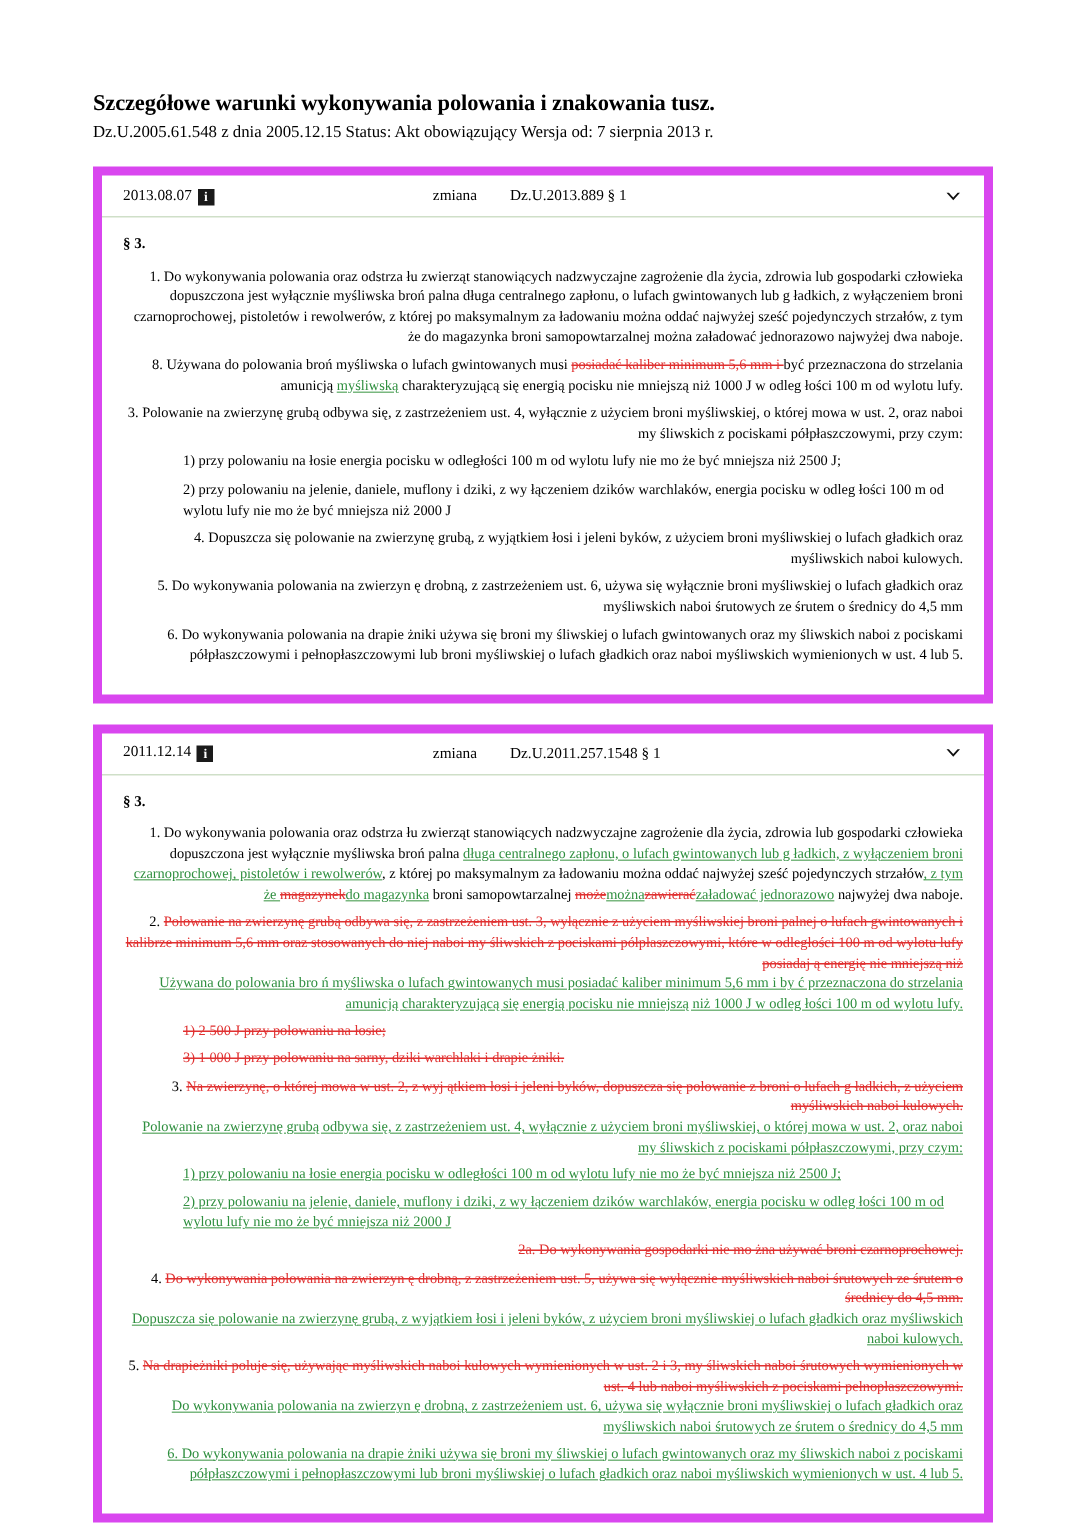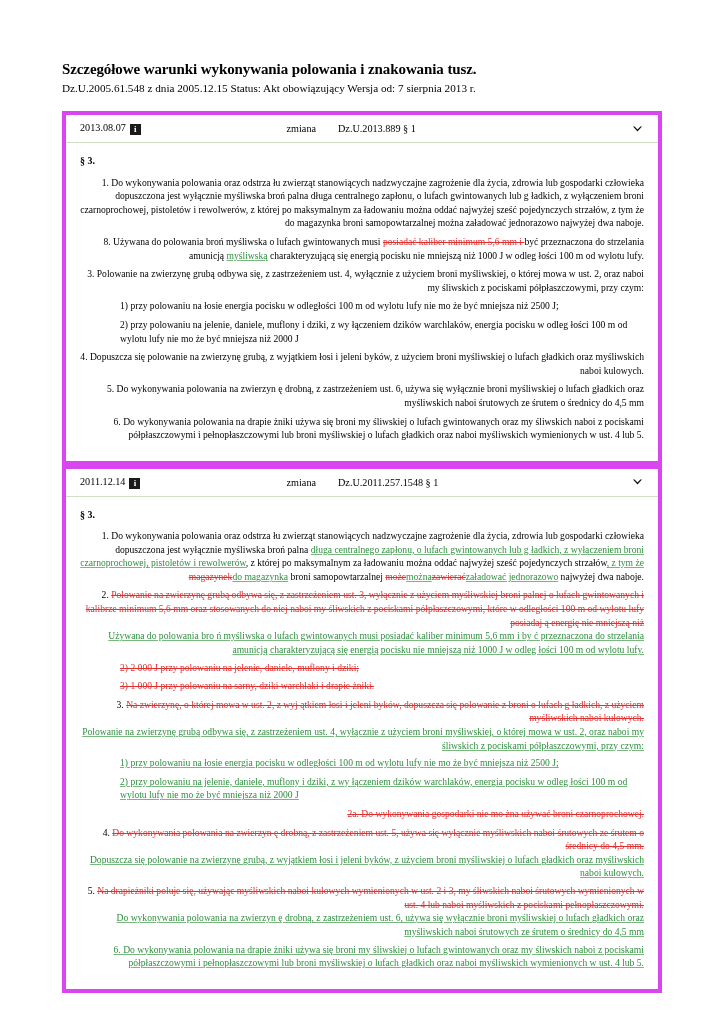--- a/index.html
+++ b/index.html
@@ -28,23 +28,23 @@
     letter-spacing: -0.1px;
   }
   .doc-subtitle {
     font-size: 11.2px;
     line-height: 1.3;
     margin: 0 0 16px 0;
   }
 
   
   .version-panel {
-    border: 4px solid #d946ef;
+    border: 6px solid #d946ef;
     background: #ffffff;
-    margin-bottom: 0;
+    margin-bottom: 14px;
   }
   .version-header {
     display: flex;
     align-items: center;
     height: 28px;
     border-bottom: 1px solid #cfdfc8;
     padding: 0 10px 0 14px;
     font-size: 10.2px;
     box-sizing: border-box;
   }
@@ -167,21 +167,21 @@
             <path d="M1 1.5 L5.5 6.5 L10 1.5 L8.4 1.5 L5.5 4.6 L2.6 1.5 Z" fill="#111"></path>
           </svg>
       </div>
     </div>
     <div class="version-body">
       <div class="para-head">§ 3.</div>
 
       <p class="para"><span>1.  Do wykonywania polowania oraz odstrza łu zwierząt stanowiących nadzwyczajne zagrożenie dla życia, zdrowia lub gospodarki człowieka dopuszczona jest wyłącznie myśliwska broń palna </span><span class="ins">długa centralnego zapłonu, o lufach gwintowanych lub g ładkich, z wyłączeniem broni czarnoprochowej, pistoletów i rewolwerów</span><span>, z której po maksymalnym za ładowaniu można oddać najwyżej sześć pojedynczych strzałów</span><span class="ins">, z tym że </span><span class="del">magazynek</span><span class="ins">do magazynka</span><span> broni samopowtarzalnej </span><span class="del">może</span><span class="ins">można</span><span class="del">zawierać</span><span class="ins">załadować jednorazowo</span><span> najwyżej dwa naboje.</span></p>
 
       <p class="para tight"><span class="plain-num">2.</span> <span class="del">Polowanie na zwierzynę grubą odbywa się, z zastrzeżeniem ust. 3, wyłącznie z użyciem myśliwskiej broni palnej o lufach gwintowanych i kalibrze minimum 5,6 mm oraz stosowanych do niej naboi my śliwskich z pociskami półpłaszczowymi, które w odległości 100 m od wylotu lufy posiadaj ą energię nie mniejszą niż</span><br><span class="ins">Używana do polowania bro ń myśliwska o lufach gwintowanych musi posiadać kaliber minimum 5,6 mm i by ć przeznaczona do strzelania amunicją charakteryzującą się energią pocisku nie mniejszą niż 1000 J w odleg łości 100 m od wylotu lufy.</span></p>
-      <p class="sub"><span class="del">2)  2 000 J przy polowaniu na jelenie, daniele, muflony i dziki;</span></p>
+      <p class="sub"><span class="del">1)  2 500 J przy polowaniu na  łosie;</span></p>
       <p class="sub"><span class="del">3)  1 000 J przy polowaniu na sarny, dziki warchlaki i drapie żniki.</span></p>
 
       <p class="para tight"><span class="plain-num">3.</span> <span class="del">Na zwierzynę, o której mowa w ust. 2, z wyj ątkiem łosi i jeleni byków, dopuszcza się polowanie z broni o lufach g ładkich, z użyciem myśliwskich naboi kulowych.</span><br><span class="ins">Polowanie na zwierzynę grubą odbywa się, z zastrzeżeniem ust. 4, wyłącznie z użyciem broni myśliwskiej, o której mowa w ust. 2, oraz naboi my śliwskich z pociskami półpłaszczowymi, przy czym:</span></p>
       <p class="sub"><span class="ins">1)  przy polowaniu na  łosie energia pocisku w odległości 100 m od wylotu lufy nie mo że być mniejsza niż 2500 J;</span></p>
       <p class="sub"><span class="ins">2)  przy polowaniu na jelenie, daniele, muflony i dziki, z wy łączeniem dzików warchlaków, energia pocisku w odleg łości 100 m od wylotu lufy nie mo że być mniejsza niż 2000 J</span></p>
 
       <p class="para"><span class="del">2a.  Do wykonywania gospodarki nie mo żna używać broni czarnoprochowej.</span></p>
 
       <p class="para tight"><span class="plain-num">4.</span> <span class="del">Do wykonywania polowania na zwierzyn ę drobną, z zastrzeżeniem ust. 5, używa się wyłącznie myśliwskich naboi śrutowych ze śrutem o średnicy do 4,5 mm.</span><br><span class="ins">Dopuszcza się polowanie na zwierzynę grubą, z wyjątkiem łosi i jeleni byków, z użyciem broni myśliwskiej o lufach gładkich oraz myśliwskich naboi kulowych.</span></p>
 

